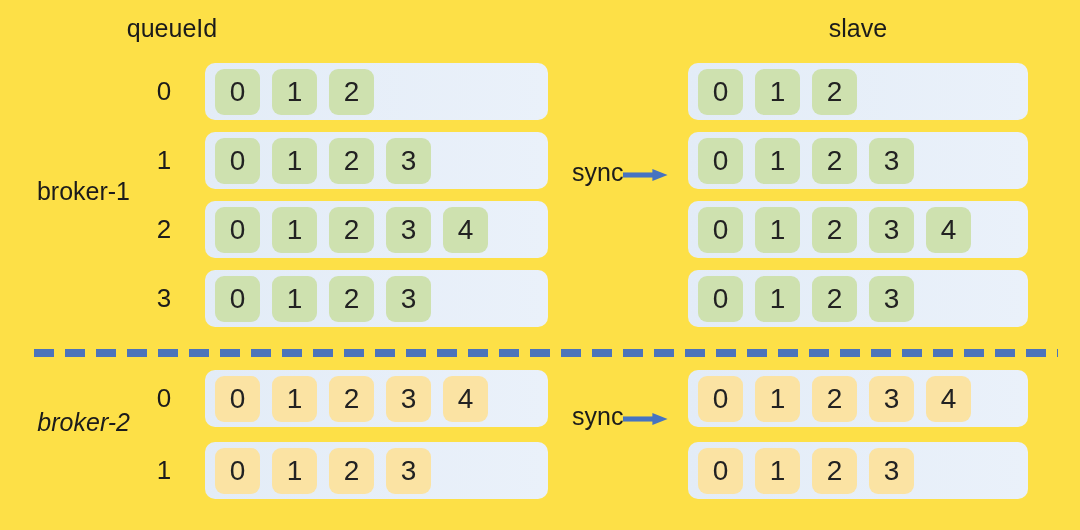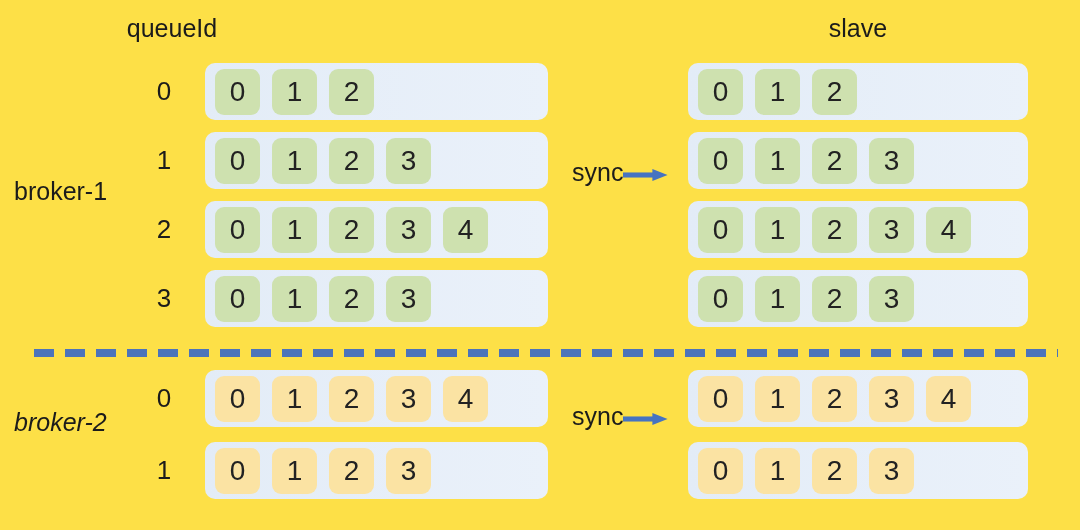--- a/index.html
+++ b/index.html
@@ -11,21 +11,21 @@
   html,body{margin:0;padding:0;background:#fff;}
   .diagram{
     position:relative; width:1080px; height:530px; background:#fde047;
     font-family:"Liberation Sans", sans-serif; color:var(--ink);
     overflow:hidden;
   }
   .hdr{position:absolute; top:14px; font-size:25px; text-align:center; white-space:nowrap;}
   .hdr-queueid{left:120px; width:104px;}
   .hdr-master{left:286px; width:180px;}
   .hdr-slave{left:768px; width:180px;}
-  .broker-label{position:absolute; left:14px; width:116px; font-size:25px; text-align:left; white-space:nowrap;}
+  .broker-label{position:absolute; left:14px; width:116px; font-size:25px; text-align:right; white-space:nowrap;}
   .broker-label.b1{top:177px;}
   .broker-label.b2{top:408px;font-style:italic;}
   .qid{position:absolute; left:134px; width:60px; height:57px; font-size:26px;
        display:flex; align-items:center; justify-content:center;}
   .bar{position:absolute; height:57px; border-radius:10px;
        background:linear-gradient(90deg, var(--row-bar-a), var(--row-bar-b));
        display:flex; align-items:center; gap:12px; padding-left:10px; box-sizing:border-box;}
   .cell{width:45px; height:46px; border-radius:9px; flex:0 0 auto;
         display:flex; align-items:center; justify-content:center;
         font-size:28px; color:#222;}

